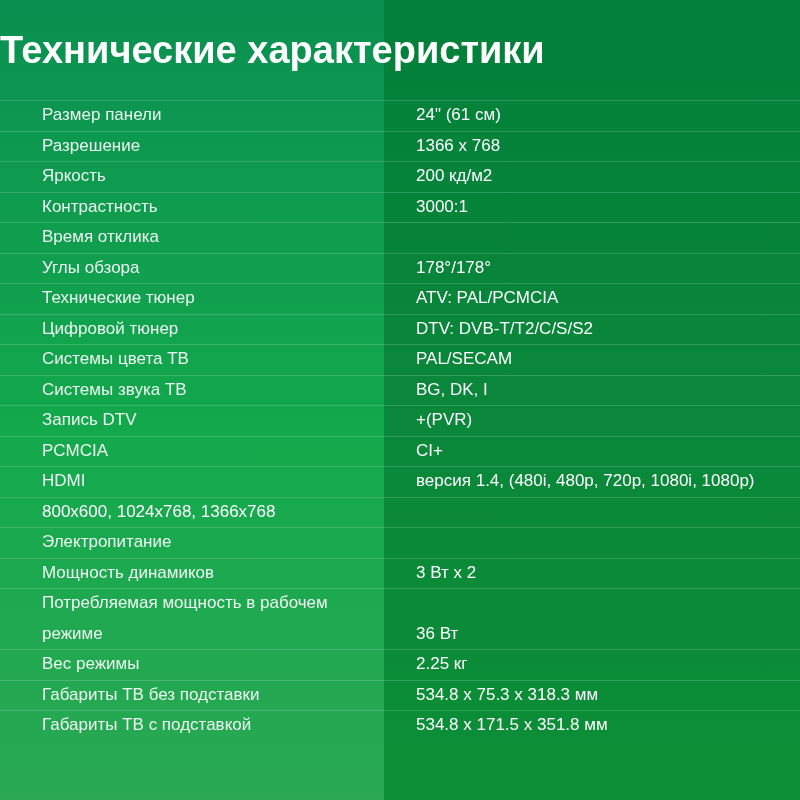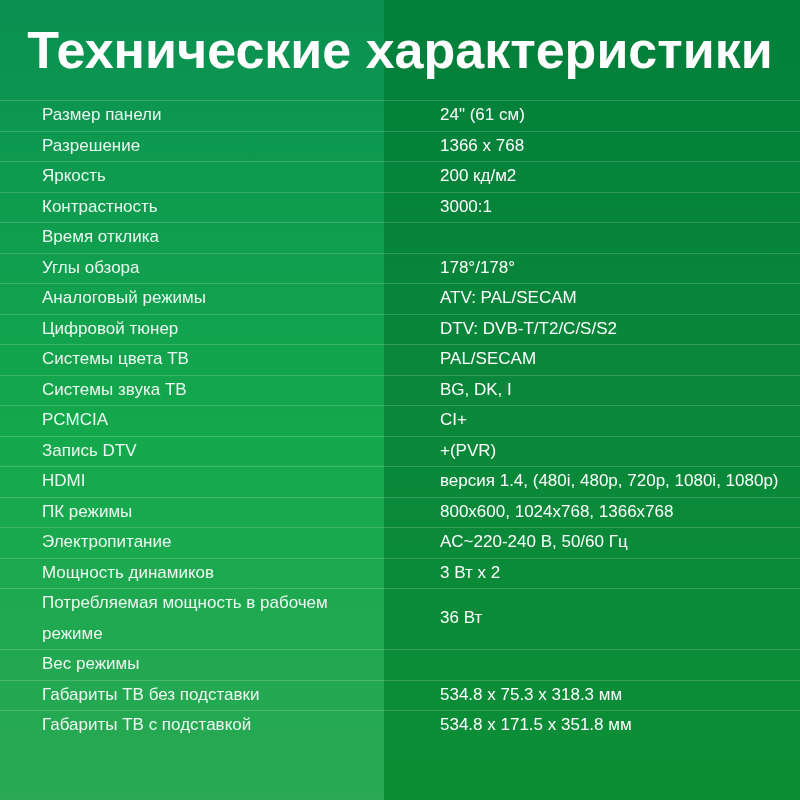--- a/index.html
+++ b/index.html
@@ -20,36 +20,35 @@
   .bg-left{
     position:absolute;top:0;left:0;width:var(--split);height:100%;
     background:linear-gradient(180deg,var(--left-top) 0%,var(--left-mid) 55%,var(--left-bottom) 100%);
   }
   .bg-right{
     position:absolute;top:0;left:var(--split);right:0;height:100%;
     background:linear-gradient(180deg,var(--right-top) 0%,var(--right-mid) 50%,var(--right-bottom) 100%);
   }
   .title{
     position:absolute;top:26px;left:0;width:100%;
-    text-align:center;
+    text-align:left;
     color:#ffffff;
-    font-size:52px;
+    font-size:38px;
     font-weight:700;
     line-height:48px;
     letter-spacing:0px;
   }
   .spec-table{
     position:absolute;top:100px;left:0;width:100%;
   }
   .row{
     display:flex;
-    align-items:center;
+    align-items:flex-end;
     min-height:30.5px;
     box-shadow:inset 0 1px 0 var(--separator);
-    gap:24px;
   }
   .row .label{
     flex:0 0 374px;
     padding-left:42px;
     padding-right:30px;
     color:var(--label-color);
     font-size:17px;
     line-height:30.5px;
   }
   .row .value{
@@ -94,76 +93,75 @@
   <div class="row">
     <div class="label">Время отклика</div>
   </div>
 
   <div class="row">
     <div class="label">Углы обзора</div>
     <div class="value">178°/178°</div>
   </div>
 
   <div class="row">
-    <div class="label">Аналоговый режимы</div>
-    <div class="value">ATV: PAL/SECAM</div>
+    <div class="label">Технические тюнер</div>
+    <div class="value">ATV: PAL/PCMCIA</div>
   </div>
 
   <div class="row">
     <div class="label">Цифровой тюнер</div>
     <div class="value">DTV: DVB-T/T2/C/S/S2</div>
   </div>
 
   <div class="row">
     <div class="label">Системы цвета ТВ</div>
     <div class="value">PAL/SECAM</div>
   </div>
 
   <div class="row">
     <div class="label">Системы звука ТВ</div>
     <div class="value">BG, DK, I</div>
   </div>
 
   <div class="row">
-    <div class="label">PCMCIA</div>
-    <div class="value">CI+</div>
+    <div class="label">Запись DTV</div>
+    <div class="value">+(PVR)</div>
   </div>
 
   <div class="row">
-    <div class="label">Запись DTV</div>
-    <div class="value">+(PVR)</div>
+    <div class="label">PCMCIA</div>
+    <div class="value">CI+</div>
   </div>
 
   <div class="row">
     <div class="label">HDMI</div>
     <div class="value">версия 1.4, (480i, 480p, 720p, 1080i, 1080p)</div>
   </div>
 
   <div class="row">
-    <div class="label">ПК режимы</div>
     <div class="value">800x600, 1024x768, 1366x768</div>
   </div>
 
   <div class="row">
     <div class="label">Электропитание</div>
-    <div class="value">AC~220-240 В, 50/60 Гц</div>
   </div>
 
   <div class="row">
     <div class="label">Мощность динамиков</div>
     <div class="value">3 Вт x 2</div>
   </div>
 
   <div class="row">
     <div class="label">Потребляемая мощность в рабочем режиме</div>
     <div class="value">36 Вт</div>
   </div>
 
   <div class="row">
     <div class="label">Вес режимы</div>
+    <div class="value">2.25 кг</div>
   </div>
 
   <div class="row">
     <div class="label">Габариты ТВ без подставки</div>
     <div class="value">534.8 x 75.3 x 318.3 мм</div>
   </div>
 
   <div class="row">
     <div class="label">Габариты ТВ с подставкой</div>
     <div class="value">534.8 x 171.5 x 351.8 мм</div>

